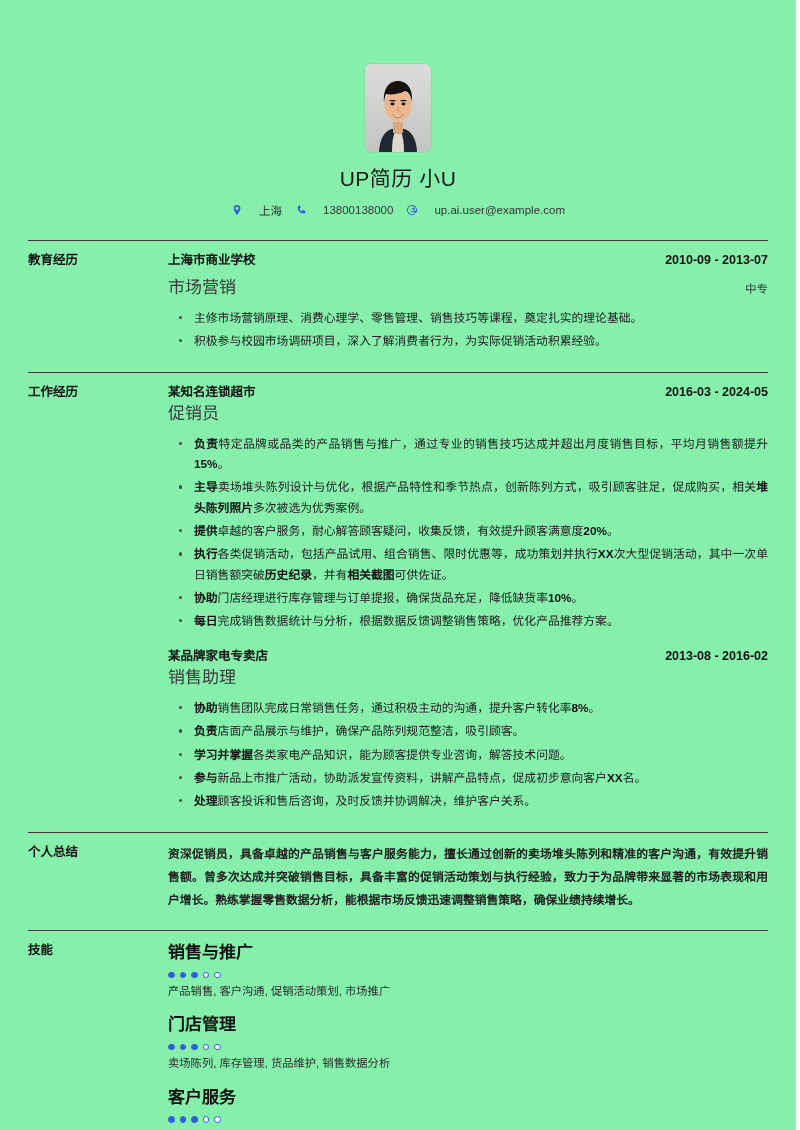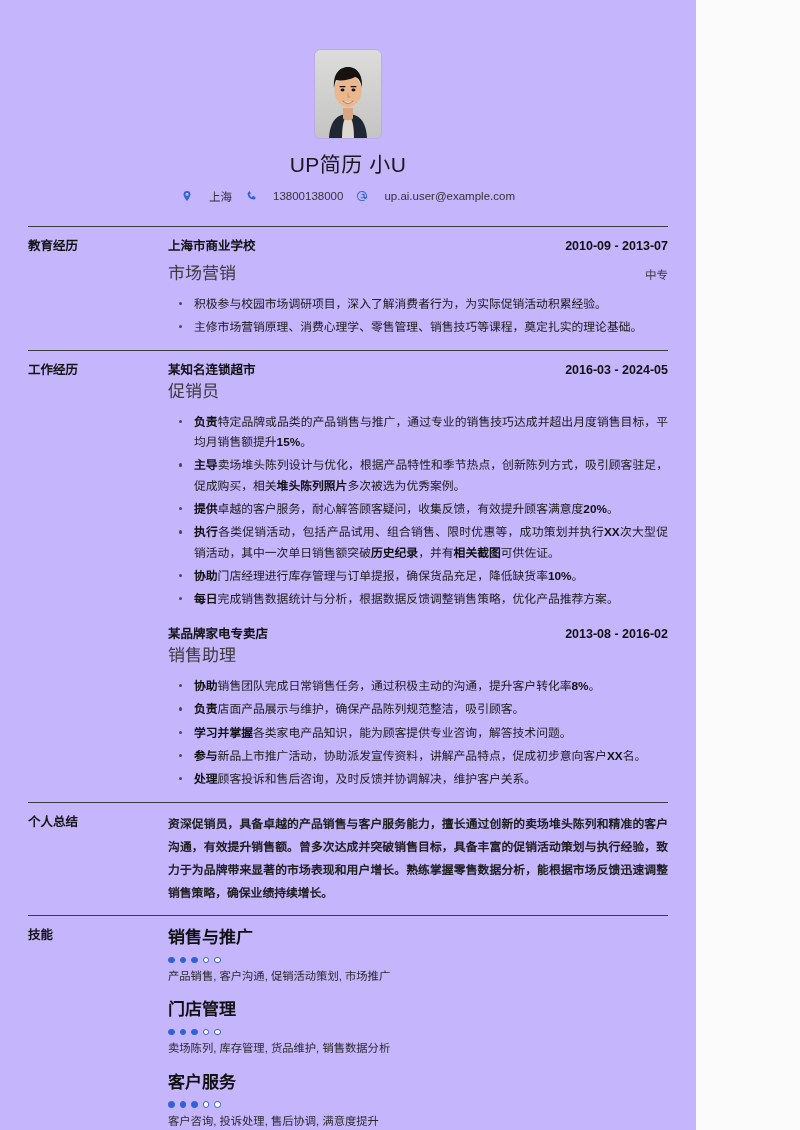--- a/index.html
+++ b/index.html
@@ -7,24 +7,24 @@
   html, body {
     width: 800px;
     height: 1130px;
     background: #fbfbfb;
     font-family: "Liberation Sans", "DejaVu Sans", sans-serif;
     color: #1f1f1f;
     overflow: hidden;
   }
 
   .page {
-    width: 696px;
+    width: 796px;
     height: 1130px;
-    background: #c4b5fd;
-    padding: 0 28px;
+    background: #86efac;
+    padding: 14px 28px;
     position: relative;
     overflow: hidden;
   }
 
   
   .header {
     padding-top: 50px;
     display: flex;
     flex-direction: column;
     align-items: center;
@@ -61,21 +61,21 @@
   .contact .c-item { display: flex; align-items: center; gap: 16px; }
   .contact .c-item + .c-item { margin-left: 6px; }
   .ci { width: 12px; height: 12px; flex: 0 0 12px; color: #3262d6; }
   .ci svg { display: block; width: 12px; height: 12px; fill: #3262d6; }
 
   
   .section {
     display: flex;
     border-top: 1.3px solid #3b3b3b;
     padding-top: 10px;
-    margin-top: 6px;
+    margin-top: 14px;
   }
   .section:first-of-type { margin-top: 22px; }
 
   .sec-label {
     flex: 0 0 140px;
     font-size: 12.5px;
     font-weight: bold;
     color: #141414;
     padding-top: 1px;
     line-height: 1.35;
@@ -220,22 +220,22 @@
           <div class="entry">
             <div class="entry-row">
               <div class="org">上海市商业学校</div>
               <div class="dates">2010-09 - 2013-07</div>
             </div>
             <div class="entry-row">
               <div class="role">市场营销</div>
               <div class="meta">中专</div>
             </div>
             <ul class="bullets">
+              <li><span>主修市场营销原理、消费心理学、零售管理、销售技巧等课程，奠定扎实的理论基础。</span></li>
               <li><span>积极参与校园市场调研项目，深入了解消费者行为，为实际促销活动积累经验。</span></li>
-              <li><span>主修市场营销原理、消费心理学、零售管理、销售技巧等课程，奠定扎实的理论基础。</span></li>
             </ul>
           </div>
         </div>
       </div>
       <div class="section">
         <div class="sec-label">工作经历</div>
         <div class="sec-body">
           <div class="entry">
             <div class="entry-row">
               <div class="org">某知名连锁超市</div>

